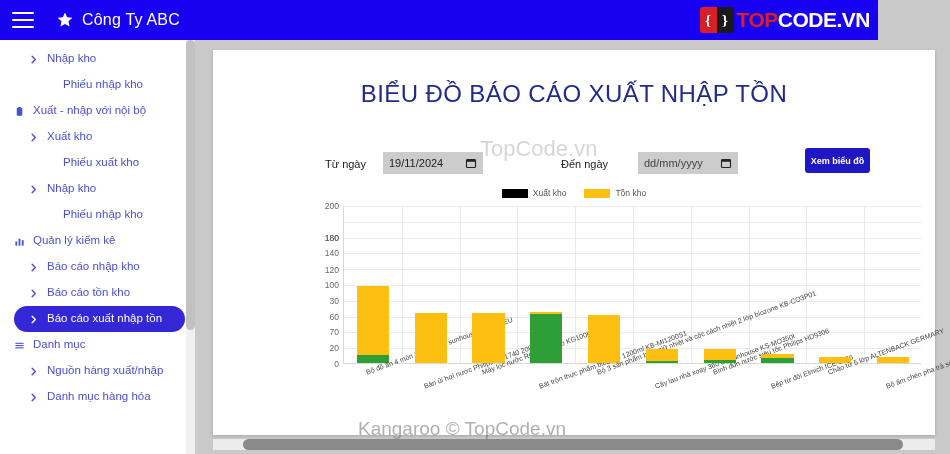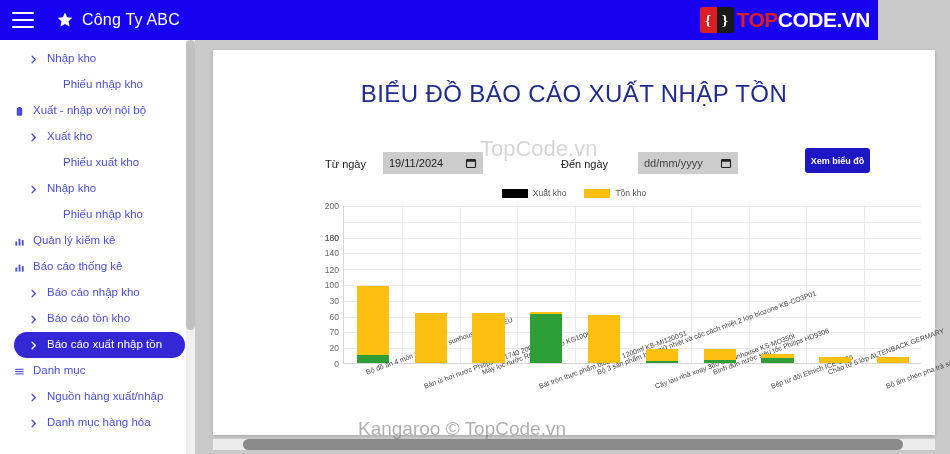--- a/index.html
+++ b/index.html
@@ -274,30 +274,20 @@
       </div>
       <div class="menu-item lvl0">
         <span class="mi-icon">
           <svg viewBox="0 0 24 24" width="11" height="11">
             <rect x="3" y="12" width="4" height="9" fill="currentColor"></rect>
             <rect x="10" y="6" width="4" height="15" fill="currentColor"></rect>
             <rect x="17" y="9" width="4" height="12" fill="currentColor"></rect>
           </svg>
         </span>
         <span class="mi-label">Quản lý kiểm kê</span>
-      </div>
-      <div class="menu-item lvl0">
-        <span class="mi-icon">
-          <svg viewBox="0 0 24 24" width="11" height="11">
-            <rect x="3" y="12" width="4" height="9" fill="currentColor"></rect>
-            <rect x="10" y="6" width="4" height="15" fill="currentColor"></rect>
-            <rect x="17" y="9" width="4" height="12" fill="currentColor"></rect>
-          </svg>
-        </span>
-        <span class="mi-label">Báo cáo thống kê</span>
       </div>
       <div class="menu-item lvl1">
         <span class="mi-icon">
           <svg viewBox="0 0 24 24" width="11" height="11">
             <path d="M9 5l7 7-7 7" fill="none" stroke="currentColor" stroke-width="3" stroke-linecap="round" stroke-linejoin="round"></path>
           </svg>
         </span>
         <span class="mi-label">Báo cáo nhập kho</span>
       </div>
       <div class="menu-item lvl1">

